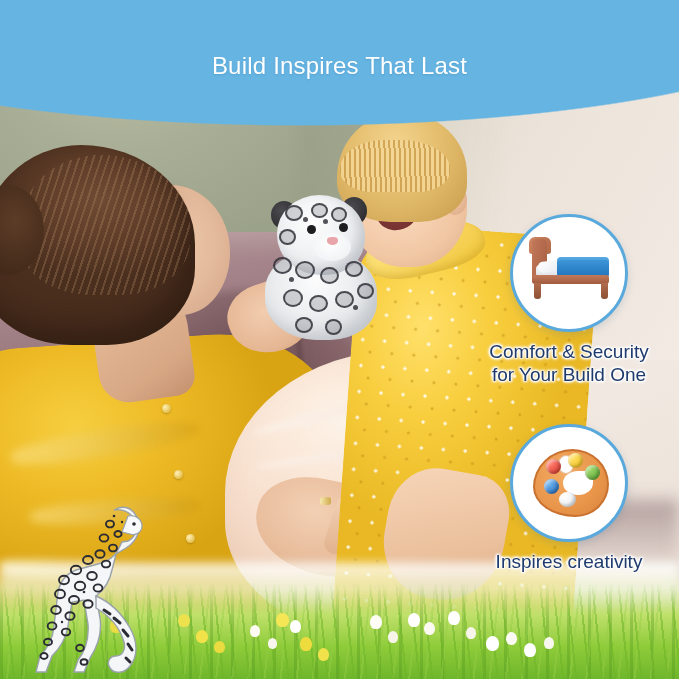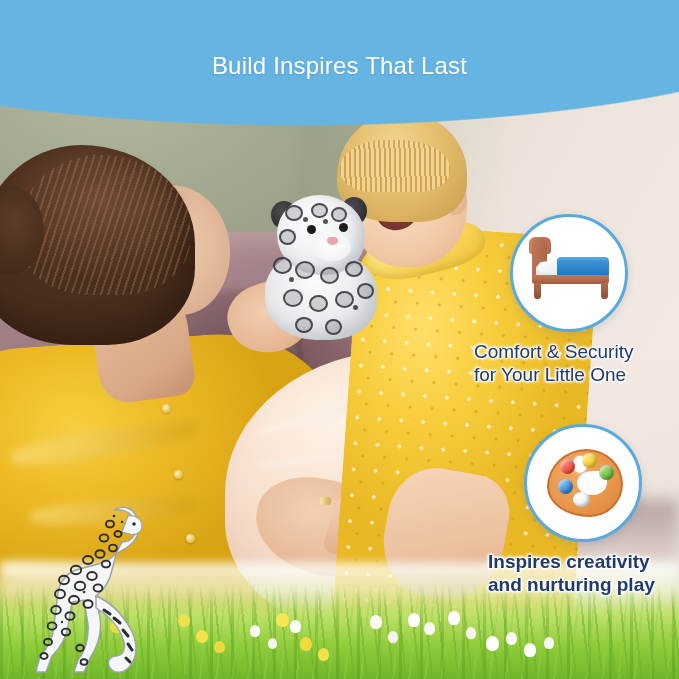--- a/index.html
+++ b/index.html
@@ -411,20 +411,21 @@
     letter-spacing: 0.2px;
     font-family: "Liberation Sans", sans-serif;
     text-shadow: 0 1px 2px rgba(40,110,160,0.25);
     white-space: nowrap;
   }
 
   
   .feature {
     position: absolute;
     width: 190px;
+    text-align: center;
   }
   .feature-circle {
     position: relative;
     width: 112px; height: 112px;
     margin: 0 auto;
     border-radius: 50%;
     background: #ffffff;
     border: 3px solid #5aa9dc;
     box-shadow: 0 3px 9px rgba(90,120,150,0.22);
   }
@@ -701,31 +702,30 @@
       <div class="bed-head"></div>
       <div class="bed-mattress"></div>
       <div class="bed-pillow"></div>
       <div class="bed-blanket-top"></div>
       <div class="bed-blanket"></div>
       <div class="bed-base"></div>
       <div class="bed-leg" style="left:21px;top:66px;"></div>
       <div class="bed-leg" style="left:88px;top:66px;"></div>
     </div>
     <div class="feature-text">Comfort &amp; Security</div>
-    <div class="feature-text" style="margin-top:1px;">for Your Little One</div>
+    <div class="feature-text" style="margin-top:1px;">for Your Build One</div>
   </div>
 
-  <div class="feature" style="left:488px;top:424px;font-weight:bold;">
+  <div class="feature" style="left:474px;top:424px;">
     <div class="feature-circle">
       <div class="palette"></div>
       <div class="palette-notch"></div>
       <div class="palette-hole"></div>
       <div class="dab" style="left:33px;top:32px;background:radial-gradient(circle at 35% 30%,#ff7b6a,#d7352b);"></div>
       <div class="dab" style="left:55px;top:26px;background:radial-gradient(circle at 35% 30%,#ffe266,#f0bd17);"></div>
       <div class="dab" style="left:72px;top:38px;background:radial-gradient(circle at 35% 30%,#9fd96a,#4e9e2f);"></div>
       <div class="dab" style="left:31px;top:52px;background:radial-gradient(circle at 35% 30%,#6fb7f0,#1f63b8);"></div>
       <div class="dab" style="left:46px;top:65px;width:17px;height:15px;background:radial-gradient(circle at 35% 30%,#ffffff,#e2e6ea);"></div>
     </div>
     <div class="feature-text">Inspires creativity</div>
-    <div class="feature-text" style="margin-top:1px;">and nurturing play</div>
   </div>
 
 </div>
 
 </body></html>

